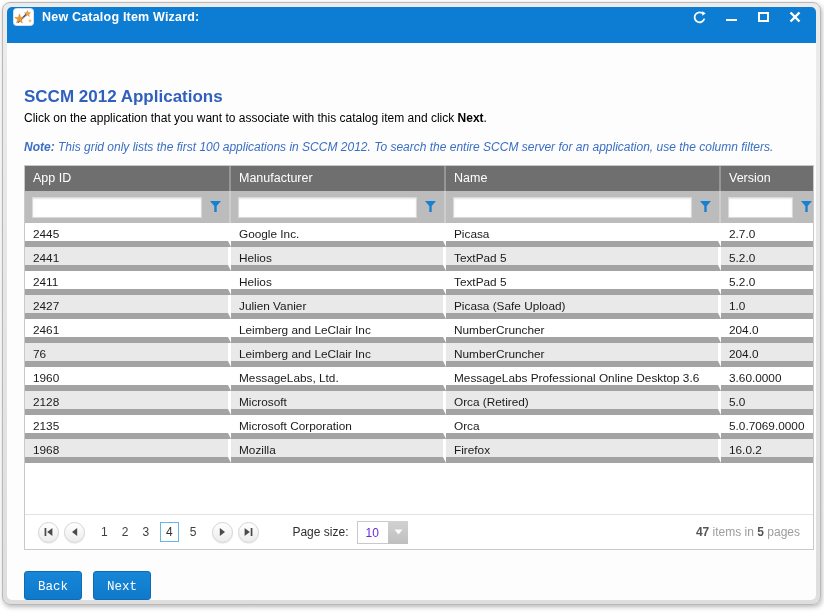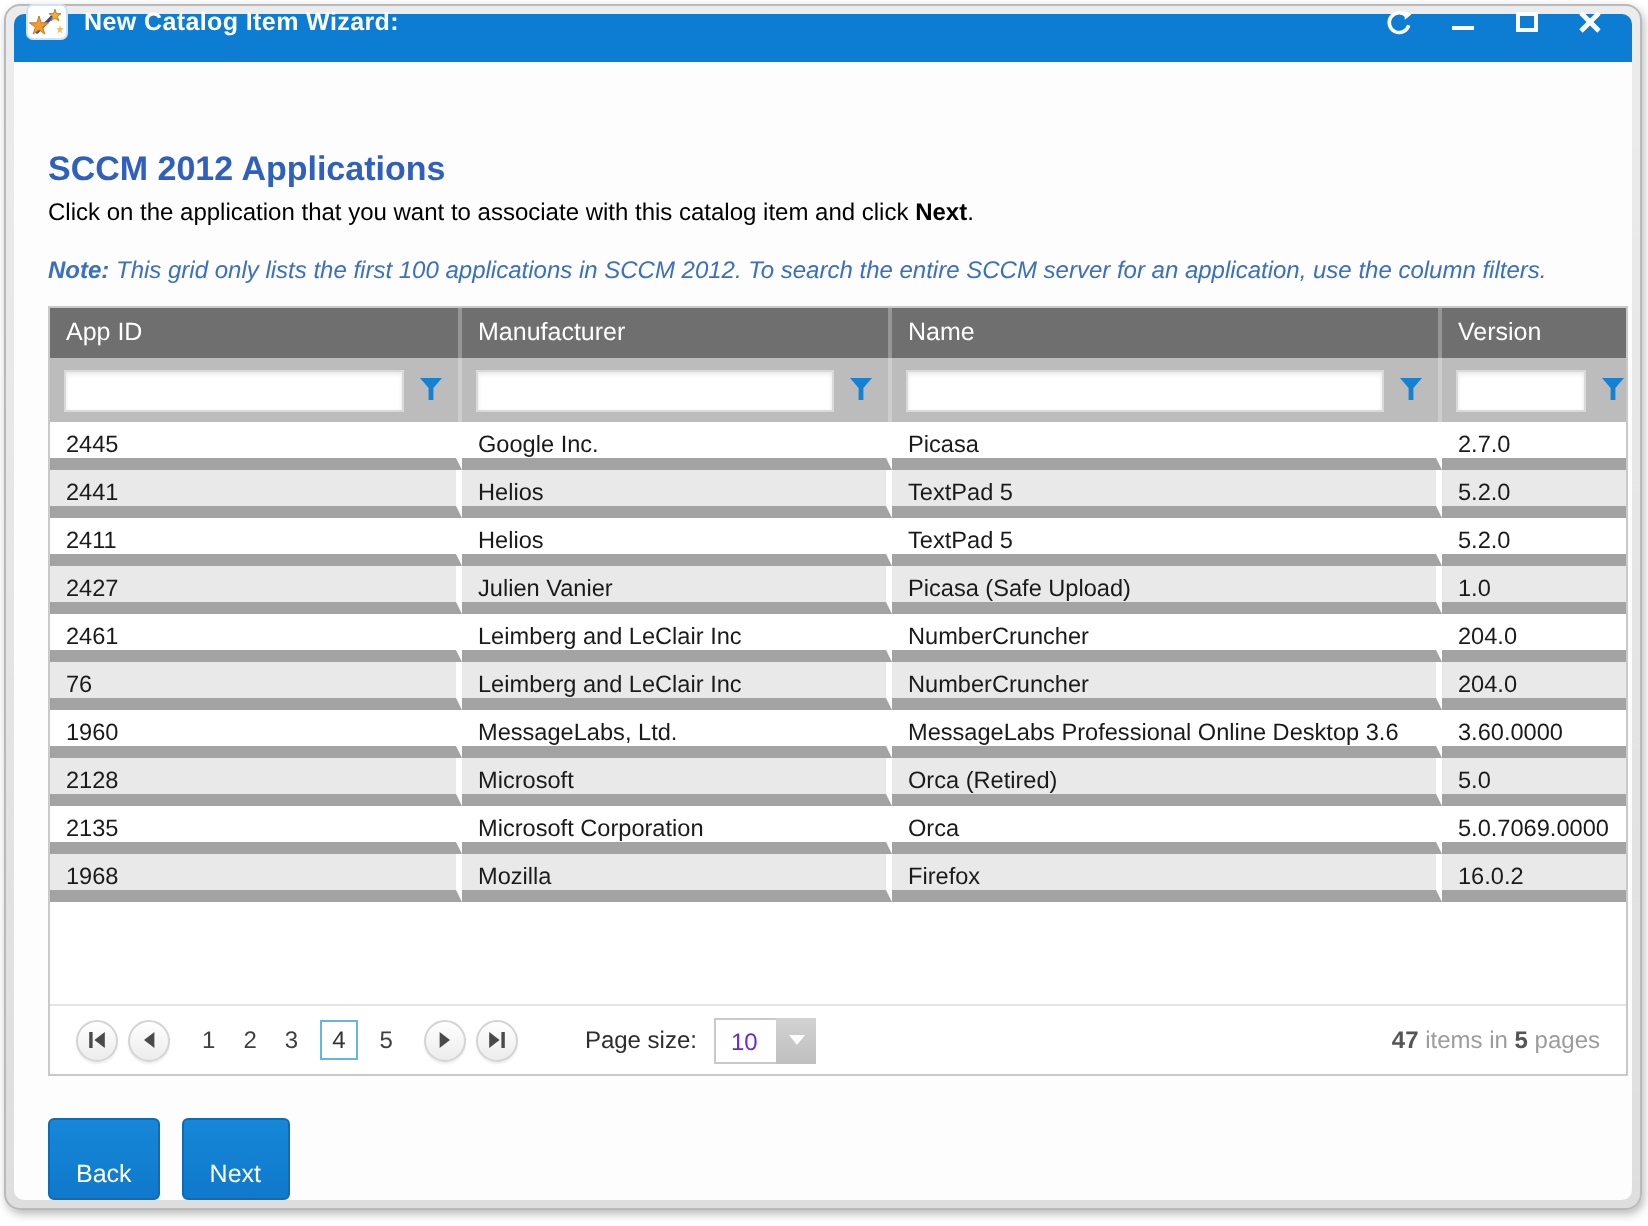--- a/index.html
+++ b/index.html
@@ -6,21 +6,21 @@
   html,body { width:824px; height:613px; background:#fff; font-family:"Liberation Sans", sans-serif; overflow:hidden; }
 
   .window {
     position:absolute; left:2px; top:2px; width:819px; height:603px;
     background:linear-gradient(#ececec,#dedede);
     border:1px solid #b9b9b9; border-radius:8px;
     box-shadow:1px 2px 5px rgba(0,0,0,.28);
     padding:4px; display:flex; flex-direction:column;
   }
   .titlebar {
-    height:24px; background:#0d7dd4; border-radius:5px 5px 0 0;
+    height:36px; background:#0d7dd4; border-radius:5px 5px 0 0;
     display:flex; align-items:center; padding:0 12px 16px 6px; flex:0 0 auto;
   }
   .wizard-icon { width:21px; height:18px; display:inline-block; }
   .titlebar .title { margin-left:8px; color:#fff; font-size:12.5px; font-weight:bold; letter-spacing:.2px; }
   .controls { margin-left:auto; display:flex; align-items:center; gap:14px; }
   .ctl { width:18px; height:18px; display:flex; align-items:center; justify-content:center; cursor:pointer; }
   .min-glyph { width:11px; height:2px; background:#fff; margin-top:6px; }
   .max-glyph { width:11px; height:10px; border:2px solid #fff; }
 
   .content {
@@ -71,21 +71,21 @@
   .combo { display:flex; margin-left:9px; cursor:pointer; }
   .combo-value { width:31px; height:23px; border:1px solid #c9c9c9; border-right:none; background:#fff;
     font-size:12px; line-height:22px; padding-left:7px; color:#6d28d9; }
   .combo-btn { width:20px; height:23px; background:linear-gradient(#d2d2d2,#bfbfbf);
     display:flex; align-items:center; justify-content:center; }
   .items-info { margin-left:auto; color:#9c9c9c; font-size:12px; }
   .items-info .strong { color:#555; font-weight:bold; }
 
   .footer { margin-top:21px; display:flex; gap:11px; }
   .btn { background:linear-gradient(#1787d8,#0f79cb); border:1px solid #0e6cb5; border-radius:3px;
-    color:#fff; font-size:12.5px; padding:20px 13px 5px; cursor:pointer; font-family:Liberation Sans, sans-serif; }
+    color:#fff; font-size:12.5px; padding:8px 13px 5px; cursor:pointer; font-family:Liberation Mono, monospace; }
 </style>
 </head>
 <body>
 
 <div class="window">
 
   <div class="titlebar">
     <span class="wizard-icon">
       <svg width="21" height="18" viewBox="0 0 21 18">
         <rect x="0.5" y="0.5" width="20" height="17" rx="3" fill="#fff" stroke="#cfe3f5"></rect>

